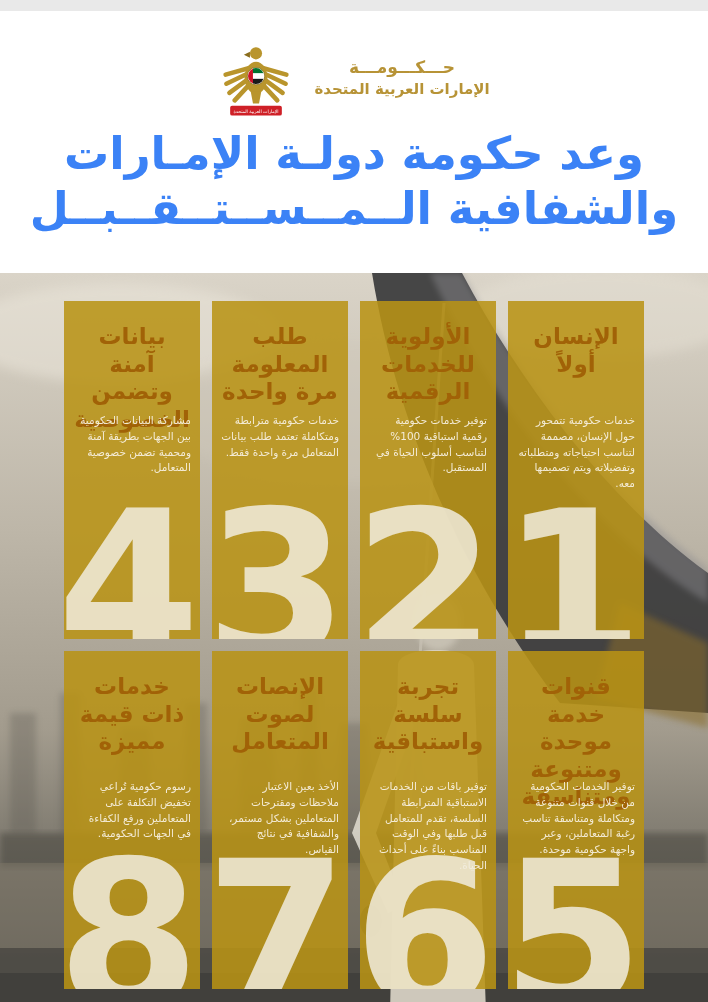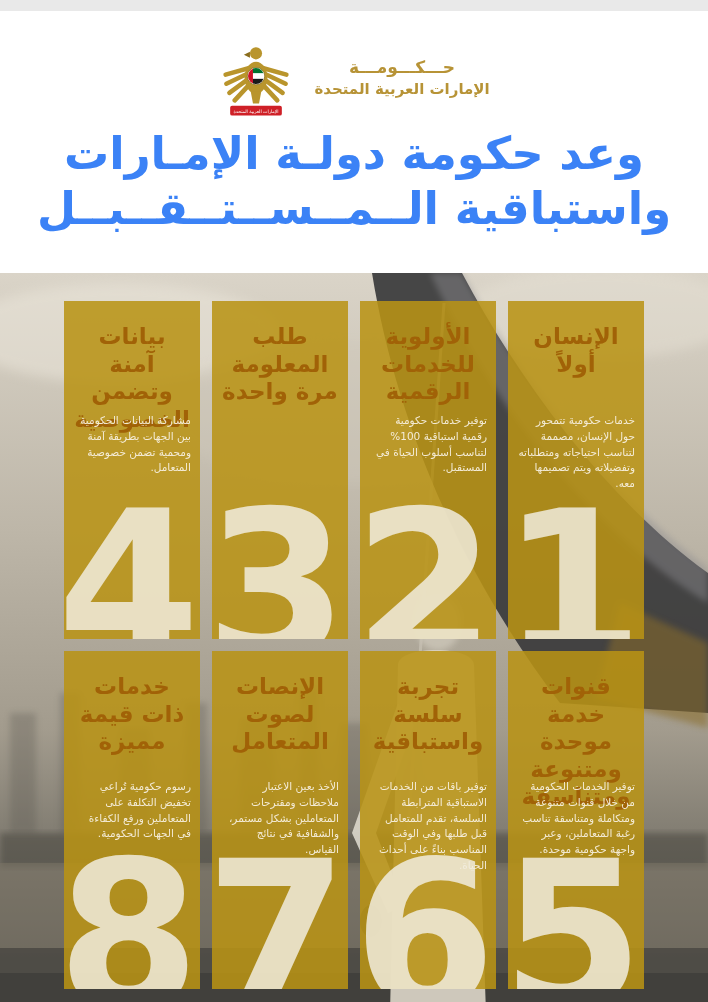--- a/index.html
+++ b/index.html
@@ -144,39 +144,40 @@
       <text x="50" y="98" font-size="6" fill="#ffffff" text-anchor="middle">الإمارات العربية المتحدة</text>
     </svg>
     <div class="logo-text">
       <div class="l1">حـــكـــومـــة</div>
       <div class="l2">الإمارات العربية المتحدة</div>
     </div>
   </div>
 
   <div class="headline">
     <div>وعد حكومة دولـة الإمـارات</div>
-    <div>واستباقية الــمــســتــقــبــل</div>
+    <div>والشفافية الــمــســتــقــبــل</div>
   </div>
 
   <div class="grid">
 
     <div class="card row1">
       <div class="card-title">الإنسان أولاً</div>
       <div class="card-body">خدمات حكومية تتمحور حول الإنسان، مصممة لتناسب احتياجاته ومتطلباته وتفضيلاته ويتم تصميمها معه.</div>
       <div class="card-number">1</div>
     </div>
 
     <div class="card row1">
       <div class="card-title">الأولوية للخدمات الرقمية</div>
       <div class="card-body">توفير خدمات حكومية رقمية استباقية 100% لتناسب أسلوب الحياة في المستقبل.</div>
       <div class="card-number">2</div>
     </div>
 
     <div class="card row1">
       <div class="card-title">طلب المعلومة مرة واحدة</div>
+      <div class="card-body">خدمات حكومية مترابطة ومتكاملة تعتمد طلب بيانات المتعامل مرة واحدة فقط.</div>
       <div class="card-number">3</div>
     </div>
 
     <div class="card row1">
       <div class="card-title">بيانات آمنة وتضمن الخصوصية</div>
       <div class="card-body">مشاركة البيانات الحكومية بين الجهات بطريقة آمنة ومحمية تضمن خصوصية المتعامل.</div>
       <div class="card-number">4</div>
     </div>
 
     <div class="card row2">

